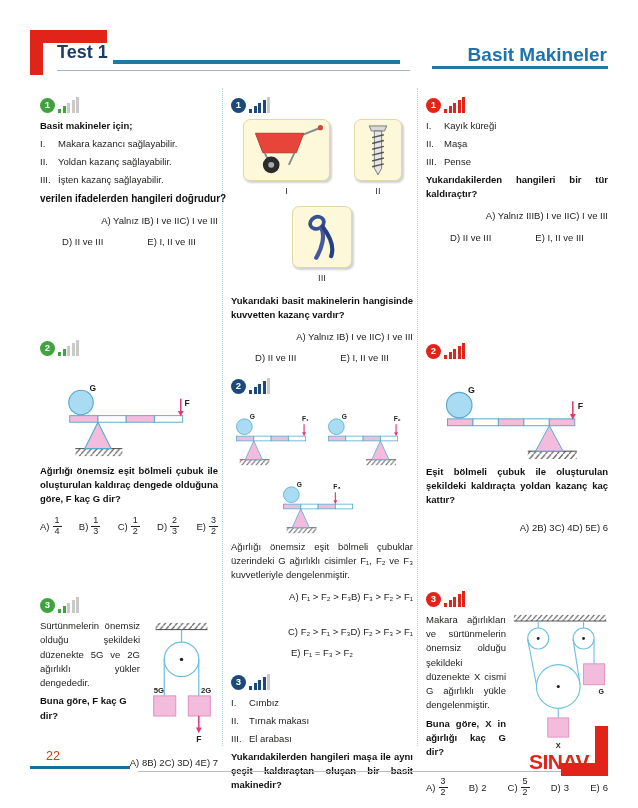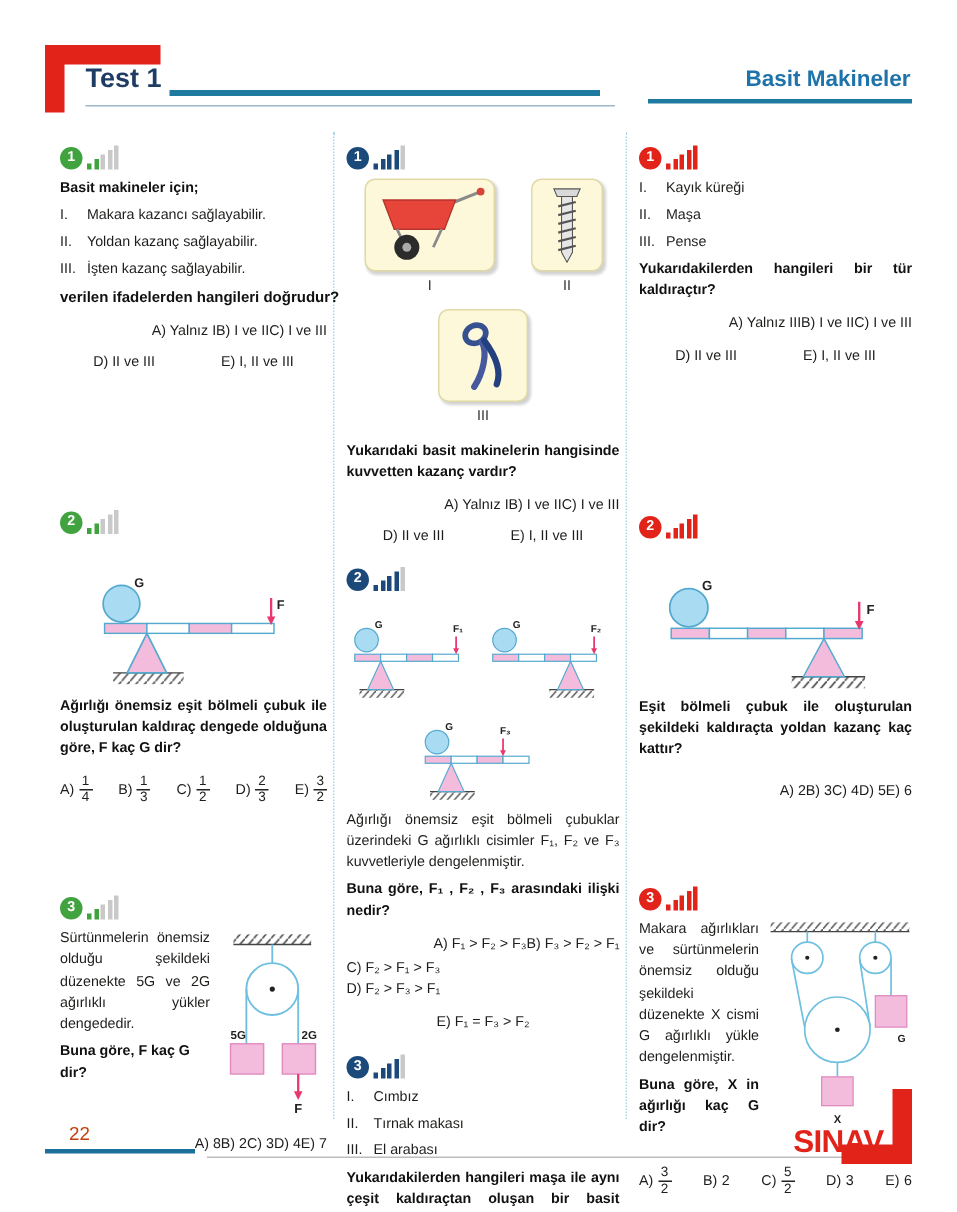--- a/index.html
+++ b/index.html
@@ -1,21 +1,21 @@
 <!DOCTYPE html>
 <html><head>
 <meta charset="utf-8">
 <style>
   html,body{margin:0;padding:0;}
   body{width:638px;height:808px;background:#ffffff;font-family:"Liberation Sans",sans-serif;color:#1d1d1b;position:relative;overflow:hidden;}
   .abs{position:absolute;}
   
   .br{background:#e2231a;}
   .test-title{left:57px;top:42px;font-size:18px;font-weight:bold;color:#1e3c64;}
-  .subject{right:31px;top:44px;font-size:15px;font-weight:600;color:#1f73ab;}
+  .subject{right:31px;top:44px;font-size:19px;font-weight:600;color:#1f73ab;}
   .rule-thick{left:113px;top:60px;width:287px;height:3.5px;background:#1e7a9e;}
   .rule-thin{left:57px;top:70px;width:353px;height:1.2px;background:#9db6c9;}
   .rule-right{left:432px;top:66px;width:176px;height:2.5px;background:#1e7a9e;}
   .divider{top:88px;height:658px;width:0;border-left:1.5px dotted #a8d7ec;}
   
   .col{position:absolute;top:95px;font-size:9.5px;line-height:1.5;}
   #col1{left:40px;width:178px;}
   #col2{left:231px;width:182px;}
   #col3{left:426px;width:182px;}
   
@@ -344,26 +344,25 @@
       <rect x="28" y="46" width="22" height="6" fill="#fff" stroke="#54a9cf"></rect>
       <rect x="50" y="46" width="22" height="6" fill="#f3bcdc" stroke="#54a9cf"></rect>
       <rect x="72" y="46" width="22" height="6" fill="#fff" stroke="#54a9cf"></rect>
       <circle cx="16" cy="34" r="10" fill="#a9dcf2" stroke="#54a9cf"></circle>
       <text x="23" y="24" font-size="8.5" font-weight="bold" fill="#222">G</text>
       <line x1="72" y1="31" x2="72" y2="42" stroke="#e8386d" stroke-width="1.5"></line>
       <polygon points="69.5,41 74.5,41 72,46" fill="#e8386d"></polygon>
       <text x="74" y="27" font-size="8.5" font-weight="bold" fill="#222" text-anchor="middle">F₃</text>
     </svg>
     <div class="jtext" style="margin-top:6px;">Ağırlığı önemsiz eşit bölmeli çubuklar üzerindeki G ağırlıklı cisimler F₁, F₂ ve F₃ kuvvetleriyle dengelenmiştir.</div>
-    <div class="bold jtext">Buna göre, F₁ , F₂ , F₃ arasındaki ilişki nedir?</div>
     <div class="opts">
       <span class="opt">A) F₁ &gt; F₂ &gt; F₃</span>
       <span class="opt">B) F₃ &gt; F₂ &gt; F₁</span>
     </div>
-    <div class="opts" style="margin-top:2px;flex-direction:column;">
+    <div class="opts" style="margin-top:20px;">
       <span class="opt">C) F₂ &gt; F₁ &gt; F₃</span>
       <span class="opt">D) F₂ &gt; F₃ &gt; F₁</span>
     </div>
     <div class="optsE">
       <span class="opt">E) F₁ = F₃ &gt; F₂</span>
     </div>
   </div>
 
   <div style="margin-top:12px;">
     <div class="qhead">

